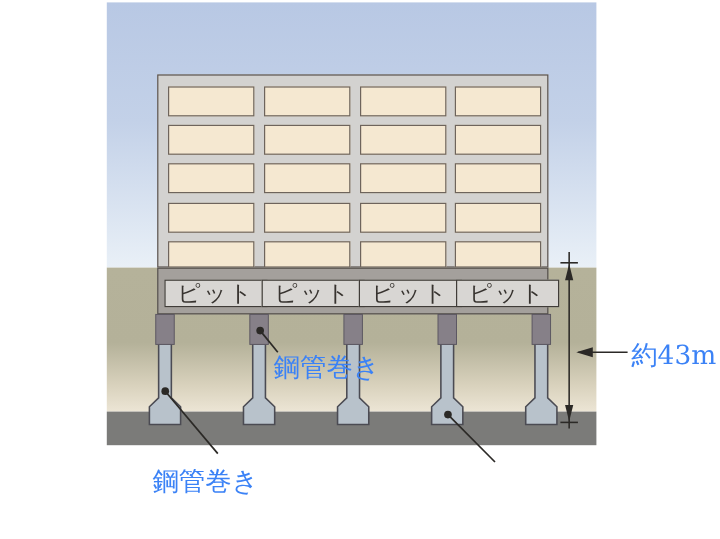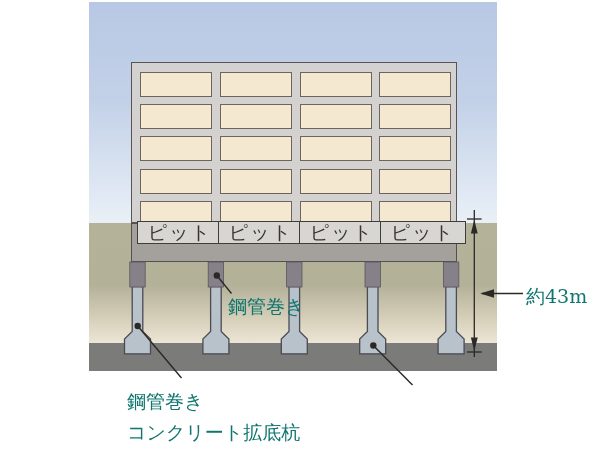--- a/index.html
+++ b/index.html
@@ -12,25 +12,25 @@
   .ground{position:absolute;left:0;top:221px;width:408px;height:120px;
        background:linear-gradient(to bottom,#b5b29a 0%,#b4b199 52%,#d9d2bd 82%,#ece5d5 100%);}
   .stratum{position:absolute;left:0;top:341px;width:408px;height:28px;background:#7b7b79;}
   
   .bldg{position:absolute;left:131px;top:62px;width:326px;height:161px;background:#d3d2d0;
         border:1.5px solid #5a534f;box-sizing:border-box;}
   .win{position:absolute;width:72px;height:25px;background:#f5e8d1;
        border:1.5px solid #6e645c;box-sizing:border-box;}
   .band{position:absolute;left:131px;top:223px;width:326px;height:39px;background:#a4a09c;
         border:1.5px solid #55504c;box-sizing:border-box;}
-  .pit{position:absolute;top:221px;width:86px;height:23px;background:#d8d6d3;
+  .pit{position:absolute;top:233px;width:86px;height:23px;background:#d8d6d3;
        border:1.5px solid #403c38;box-sizing:border-box;display:flex;align-items:center;
        justify-content:center;font-size:19px;letter-spacing:2px;color:#37332f;}
   .overlay{position:absolute;left:0;top:0;width:600px;height:449px;}
-  .lbl{position:absolute;color:#0f766e;font-size:19px;line-height:31px;white-space:nowrap;}
+  .lbl{position:absolute;color:#3b82f6;font-size:22px;line-height:31px;white-space:nowrap;}
 </style>
 </head>
 <body>
 
 <div class="stage">
 
   <div class="panel">
     <div class="sky"></div>
     <div class="ground"></div>
     <div class="stratum"></div>
@@ -124,17 +124,16 @@
       <line x1="373.3" y1="345.5" x2="412.5" y2="385"></line>
     </g>
   </svg>
 
   <div class="lbl" style="left:228px;top:291px">鋼管巻き</div>
 
   <div class="lbl" style="left:526px;top:281px">約43m</div>
 
   <div class="lbl" style="left:127px;top:386px">
     <div>鋼管巻き</div>
-    <div>コンクリート拡底杭</div>
   </div>
 
 
 </div>
 
 </body></html>

